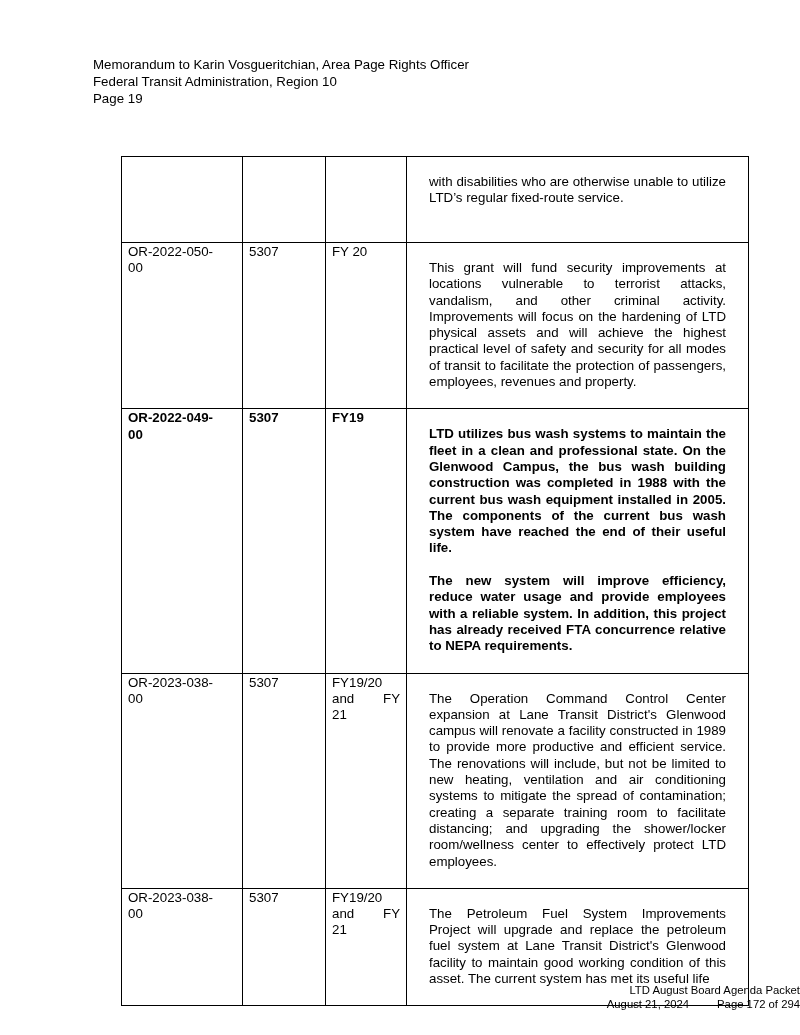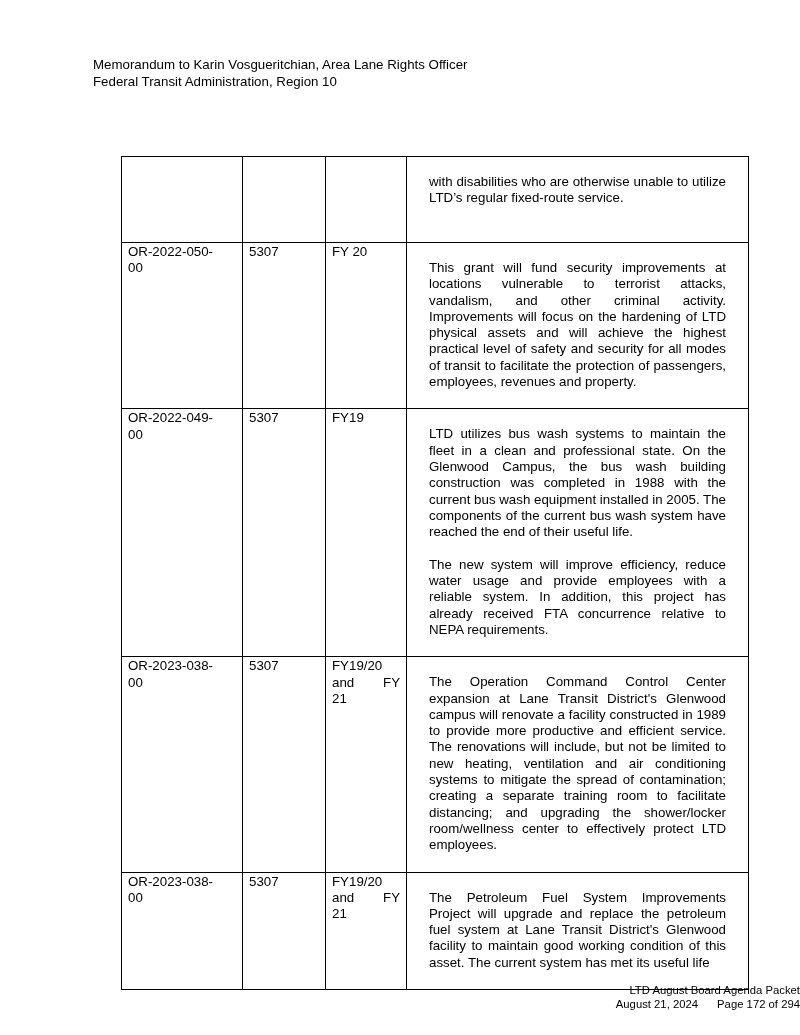--- a/index.html
+++ b/index.html
@@ -57,32 +57,33 @@
     position: absolute;
     left: 0;
     top: 983px;
     width: 800px;
     text-align: right;
     font-size: 11.3px;
     line-height: 14px;
   }
   .footer-date {
     display: inline-block;
-    margin-right: 19px;
+    margin-right: 28px;
   }
   .footer-page {
     display: inline-block;
   }
 </style>
 </head>
 <body>
 
 <div class="memo-header">
-  <div>Memorandum to Karin Vosgueritchian, Area Lane Rights Officer</div>
+  <div>Memorandum to Karin Vosgueritchian, Area Page Rights Officer</div>
   <div>Federal Transit Administration, Region 10</div>
+  <div>Page 19</div>
 </div>
 
 <table class="grants-table">
   <colgroup>
     <col style="width:121px">
     <col style="width:83px">
     <col style="width:81px">
     <col style="width:342px">
   </colgroup>
   <tbody>
@@ -96,21 +97,21 @@
       </tr>
       <tr style="height: 130px;">
         <td class="cell-grant">OR-2022-050-
 00</td>
         <td class="cell-section">5307</td>
         <td class="cell-fy">FY 20</td>
         <td class="cell-desc">
           <p>This grant will fund security improvements at locations vulnerable to terrorist attacks, vandalism, and other criminal activity.  Improvements will focus on the hardening of LTD physical assets and will achieve the highest practical level of safety and security for all modes of transit to facilitate the protection of passengers, employees, revenues and property.</p>
         </td>
       </tr>
-      <tr style="height: 218px;">
+      <tr style="height: 218px; font-weight: bold;">
         <td class="cell-grant">OR-2022-049-
 00</td>
         <td class="cell-section"> 5307</td>
         <td class="cell-fy">FY19</td>
         <td class="cell-desc">
           <p>LTD utilizes bus wash systems to maintain the fleet in a clean and professional state. On the Glenwood Campus, the bus wash building construction was completed in 1988 with the current bus wash equipment installed in 2005. The components of the current bus wash system have reached the end of their useful life.</p>
           <p>The new system will improve efficiency, reduce water usage and provide employees with a reliable system.  In addition, this project has already received FTA concurrence relative to NEPA requirements.</p>
         </td>
       </tr>
       <tr style="height: 178px;">

